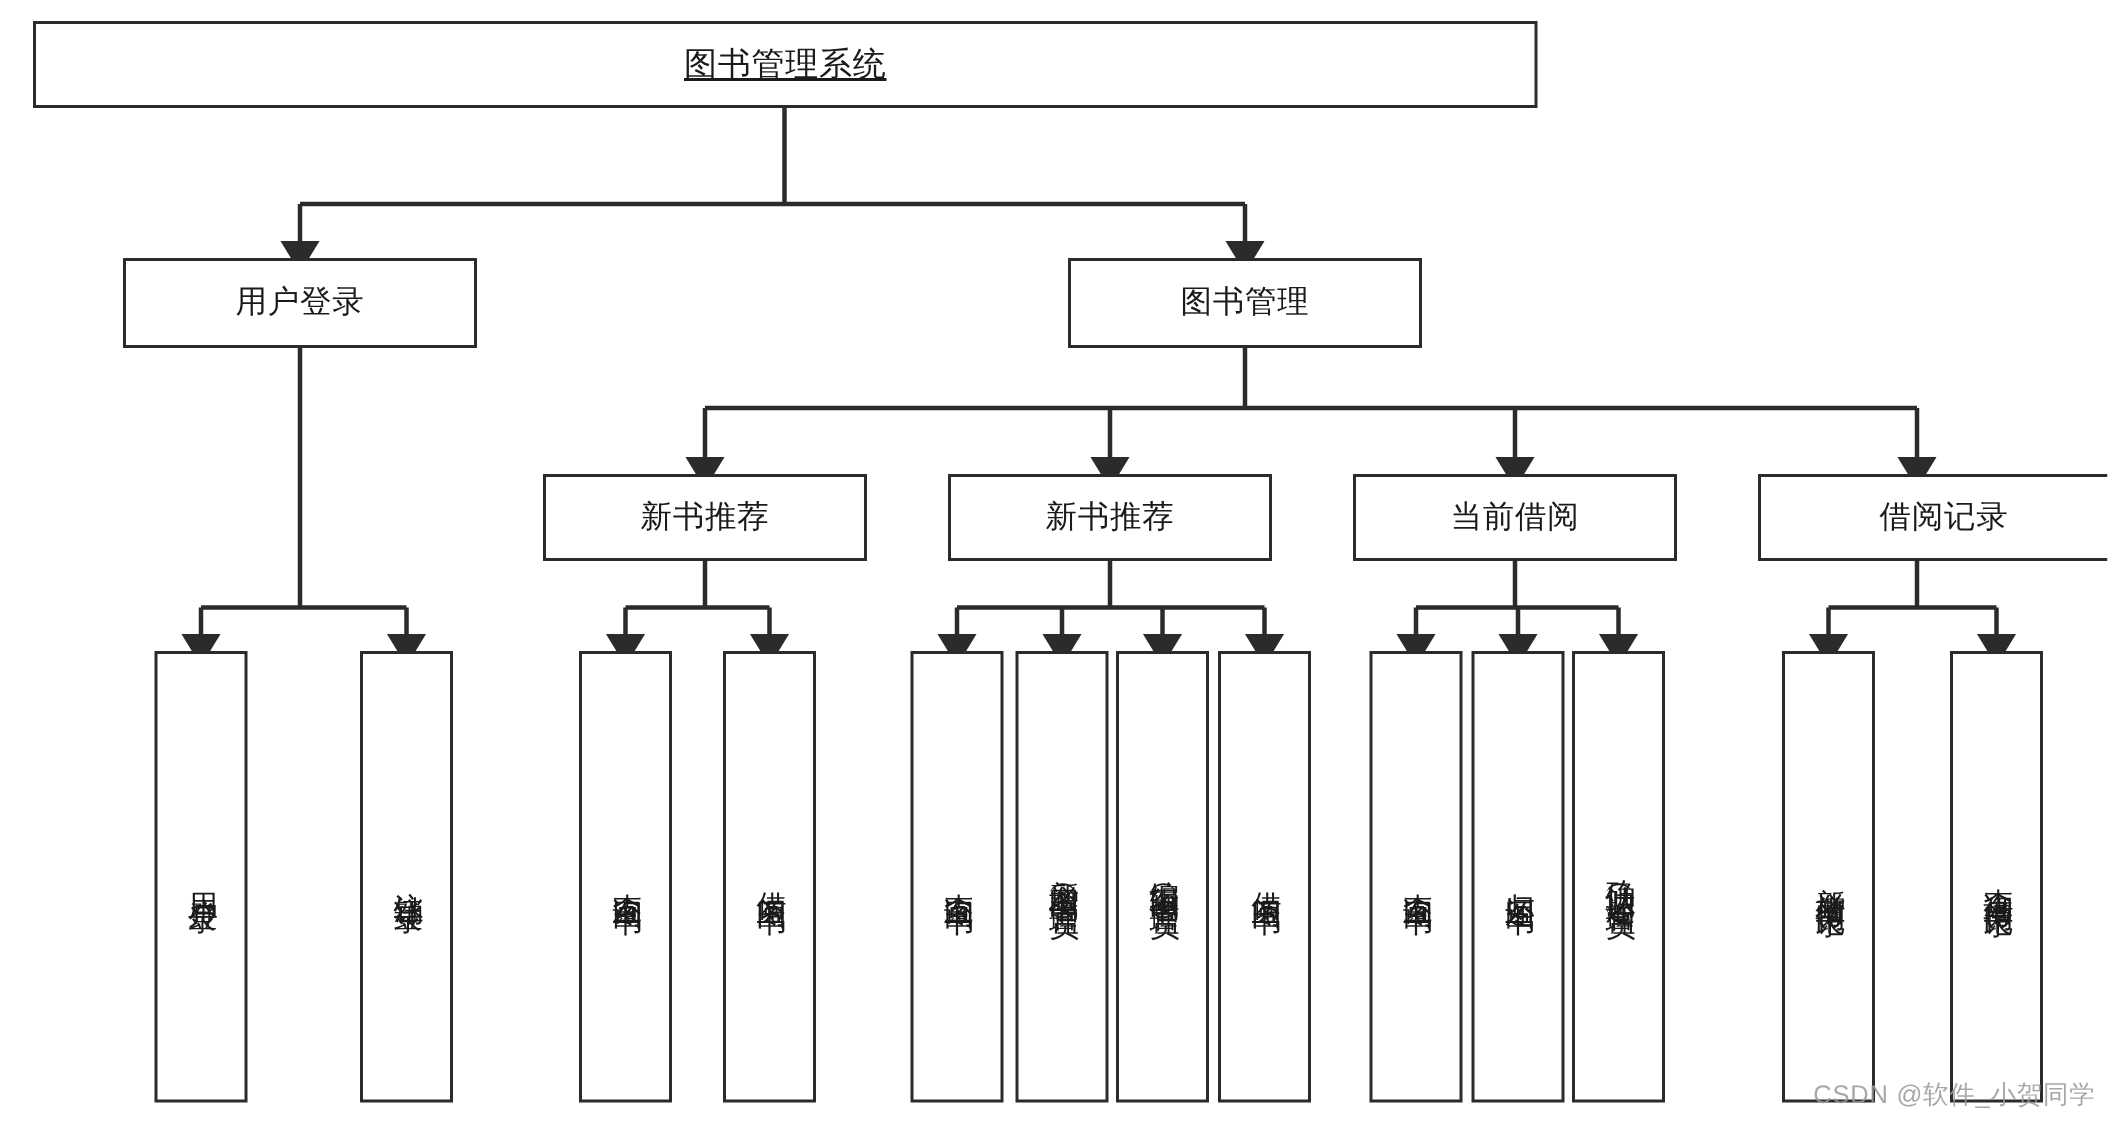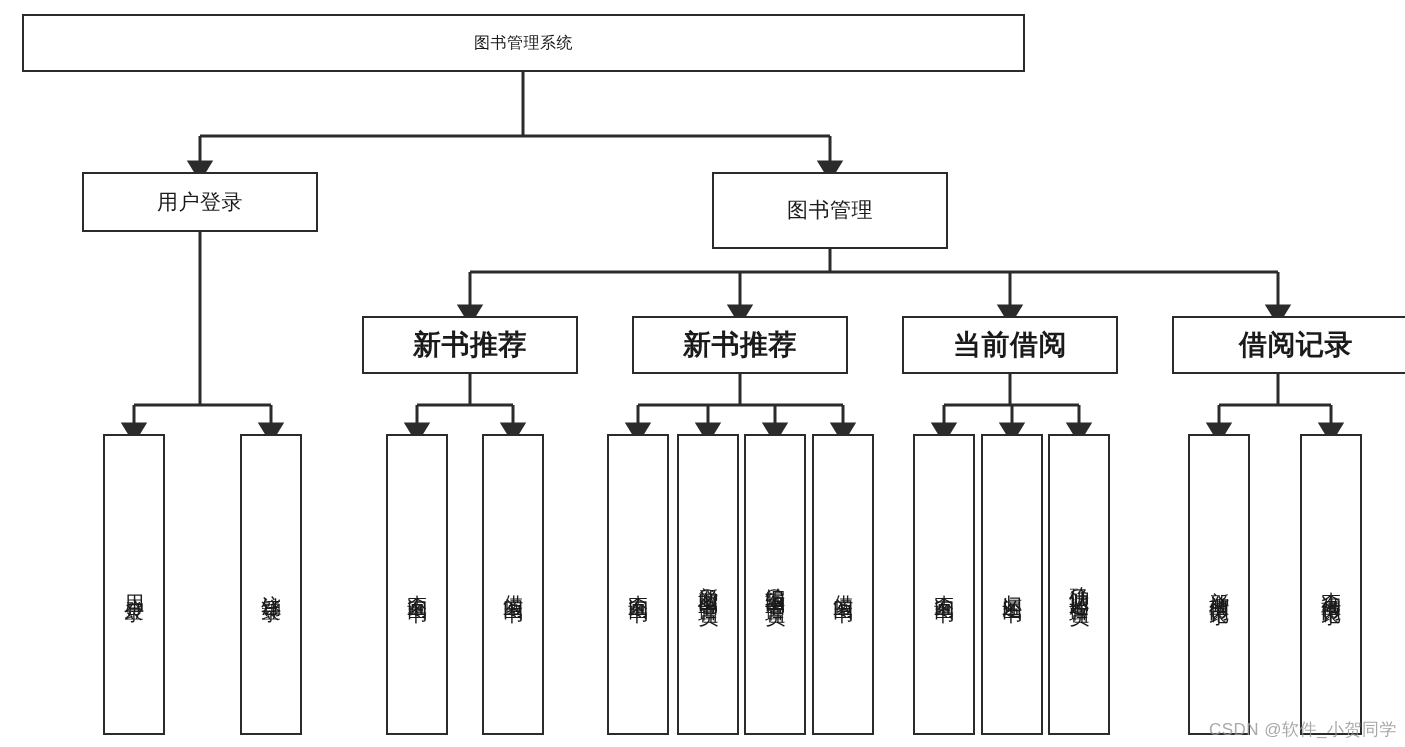--- a/index.html
+++ b/index.html
@@ -45,23 +45,23 @@
     white-space: nowrap;
     user-select: none;
   }
   .node.leaf .node-label {
     writing-mode: vertical-rl;
     text-orientation: upright;
     letter-spacing: 3px;
     font-size: 20px;
     white-space: nowrap;
   }
-  .node.root .node-label { font-size: 16px; }
+  .node.root .node-label { font-size: 22px; text-decoration: underline; }
   .node.level2 .node-label { font-size: 21px; }
-  .node.level3 .node-label { font-size: 28px; font-weight: bold; }
+  .node.level3 .node-label { font-size: 21px; }
   #watermark {
     position: absolute;
     right: 8px;
     bottom: 6px;
     z-index: 5;
     color: #9a9a9a;
     font-size: 17px;
     letter-spacing: 0.5px;
     opacity: 0.85;
     user-select: none;
@@ -117,21 +117,21 @@
       </g>
   </svg>
 
   <div class="node root" style="left: 22px; top: 14px; width: 1003px; height: 58px;">
     <span class="node-label">图书管理系统</span>
   </div>
 
   <div class="node level2" style="left: 82px; top: 172px; width: 236px; height: 60px;">
     <span class="node-label">用户登录</span>
   </div>
-  <div class="node level2" style="left: 712px; top: 172px; width: 236px; height: 77px;">
+  <div class="node level2" style="left: 712px; top: 172px; width: 236px; height: 60px;">
     <span class="node-label">图书管理</span>
   </div>
 
   <div class="node level3" style="left: 362px; top: 316px; width: 216px; height: 58px;">
     <span class="node-label">新书推荐</span>
   </div>
   <div class="node level3" style="left: 632px; top: 316px; width: 216px; height: 58px;">
     <span class="node-label">新书推荐</span>
   </div>
   <div class="node level3" style="left: 902px; top: 316px; width: 216px; height: 58px;">

